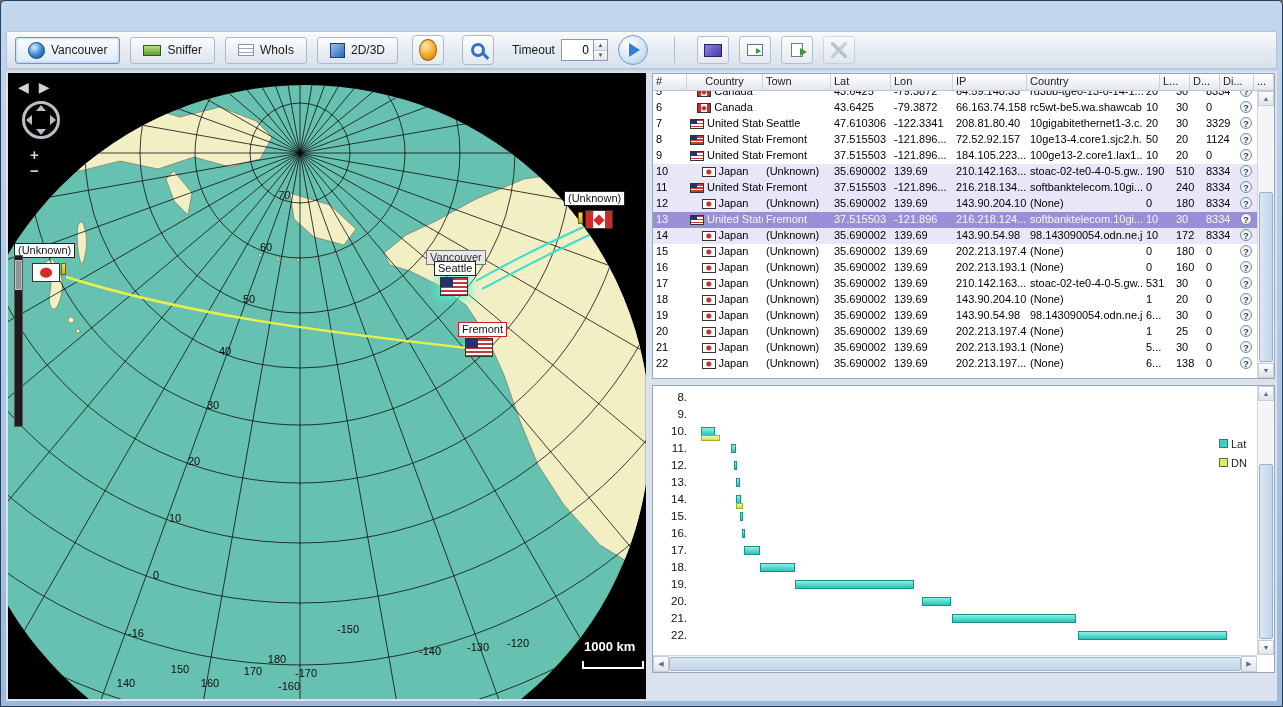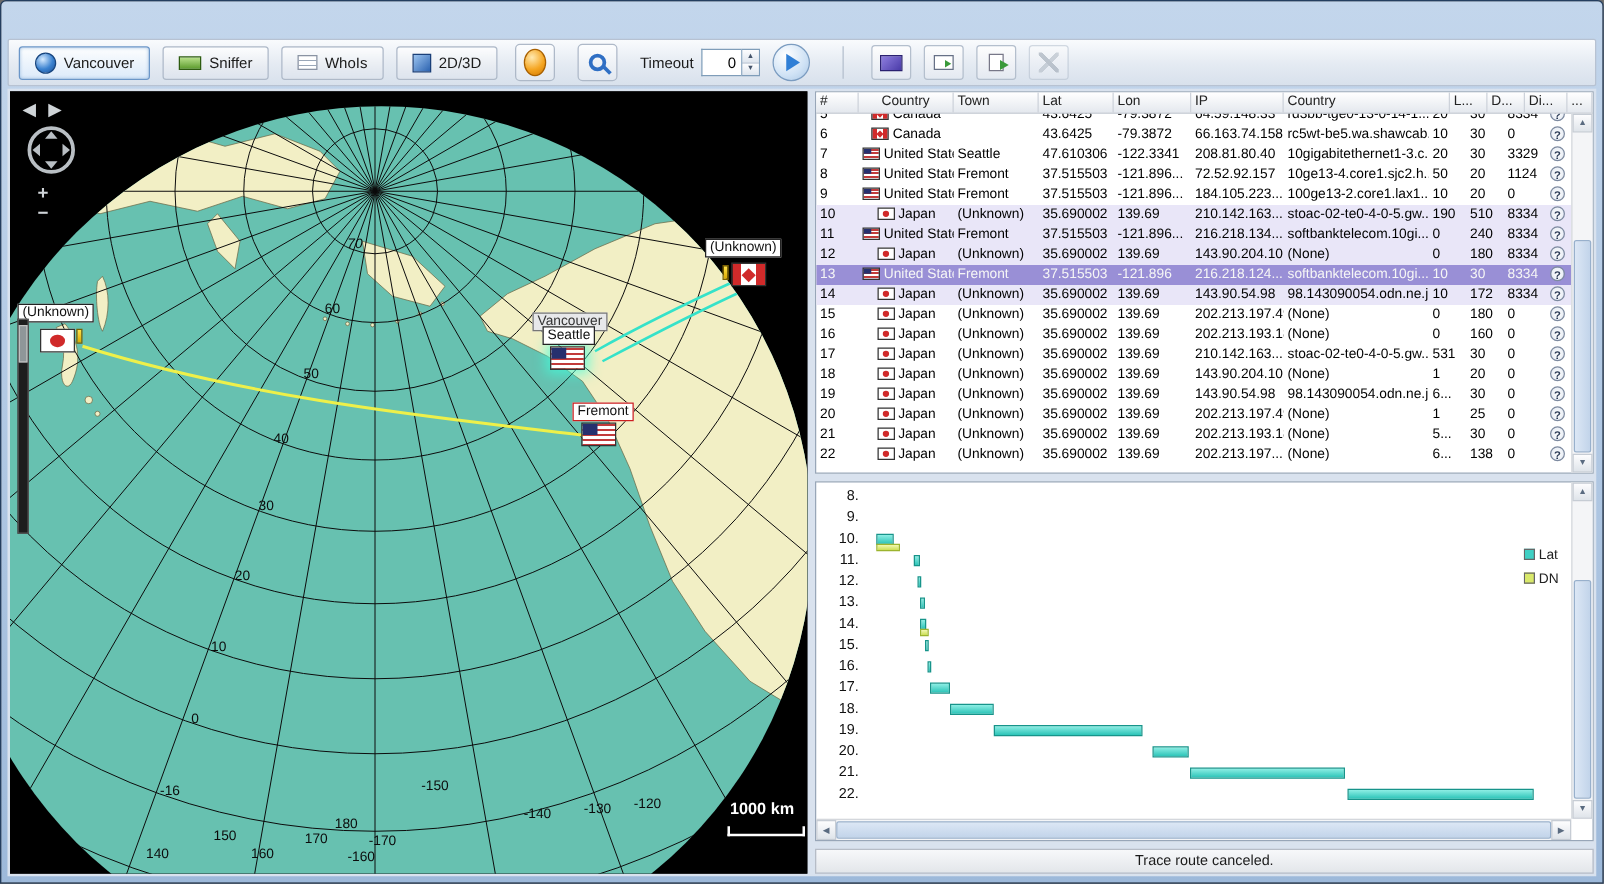--- a/index.html
+++ b/index.html
@@ -635,19 +635,16 @@
           <div class="sthumb" style="bottom:16px;height:175px;"></div>
           <div class="sarrow bottom">▼</div>
         </div>
         <div class="hscroll">
           <div class="sarrow">◀</div>
           <div class="hthumb"></div>
           <div class="sarrow">▶</div>
         </div>
       </div>
 
-      <div class="statusbar">
-        <span>Trace route canceled.</span>
-      </div>
 
     </div>
   </div>
 </div>
 
 </body></html>

